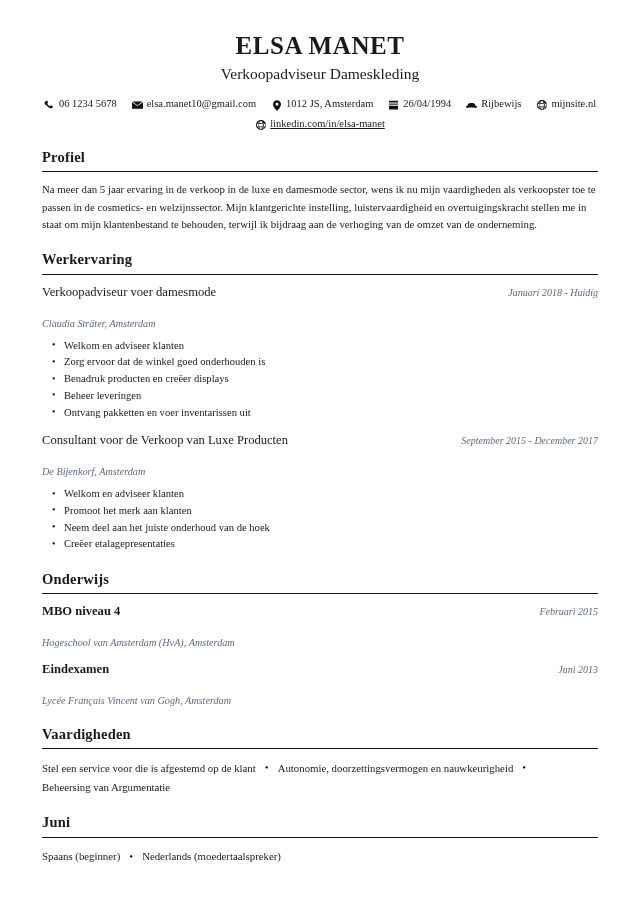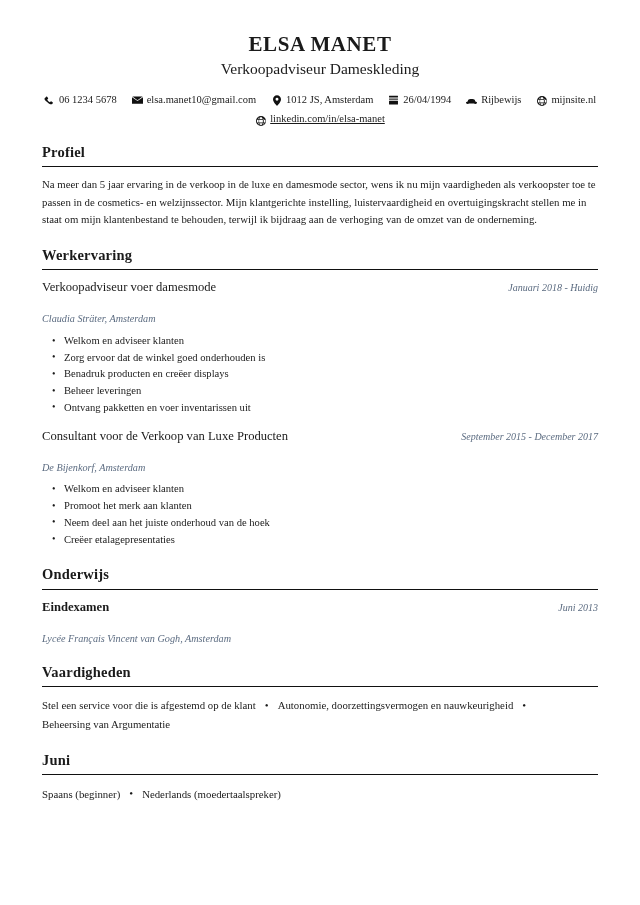--- a/index.html
+++ b/index.html
@@ -19,21 +19,21 @@
     height: 905px;
     box-sizing: border-box;
     padding: 26px 42px 20px 42px;
     background: #ffffff;
     position: relative;
   }
 
   
   .cv-header { text-align: center; }
   .cv-name {
-    font-size: 21px;
+    font-size: 25px;
     font-weight: bold;
     letter-spacing: 0.6px;
     margin: 6px 0 4px 0;
     line-height: 1.15;
   }
   .cv-role {
     font-size: 15.5px;
     font-weight: normal;
     margin: 0 0 14px 0;
     line-height: 1.2;
@@ -274,20 +274,27 @@
         <li>Neem deel aan het juiste onderhoud van de hoek</li>
         <li>Creëer etalagepresentaties</li>
       </ul>
     </div>
   </div>
 
   <div class="section">
     <div class="section-title">Onderwijs</div>
     <hr class="section-rule">
 
+    <div class="entry">
+      <div class="entry-head">
+        <div class="entry-title bold">MBO niveau 4</div>
+        <div class="entry-date">Februari 2015</div>
+      </div>
+      <div class="entry-sub">Hogeschool van Amsterdam (HvA), Amsterdam</div>
+    </div>
 
     <div class="entry">
       <div class="entry-head">
         <div class="entry-title bold">Eindexamen</div>
         <div class="entry-date">Juni 2013</div>
       </div>
       <div class="entry-sub">Lycée Français Vincent van Gogh, Amsterdam</div>
     </div>
   </div>
 

